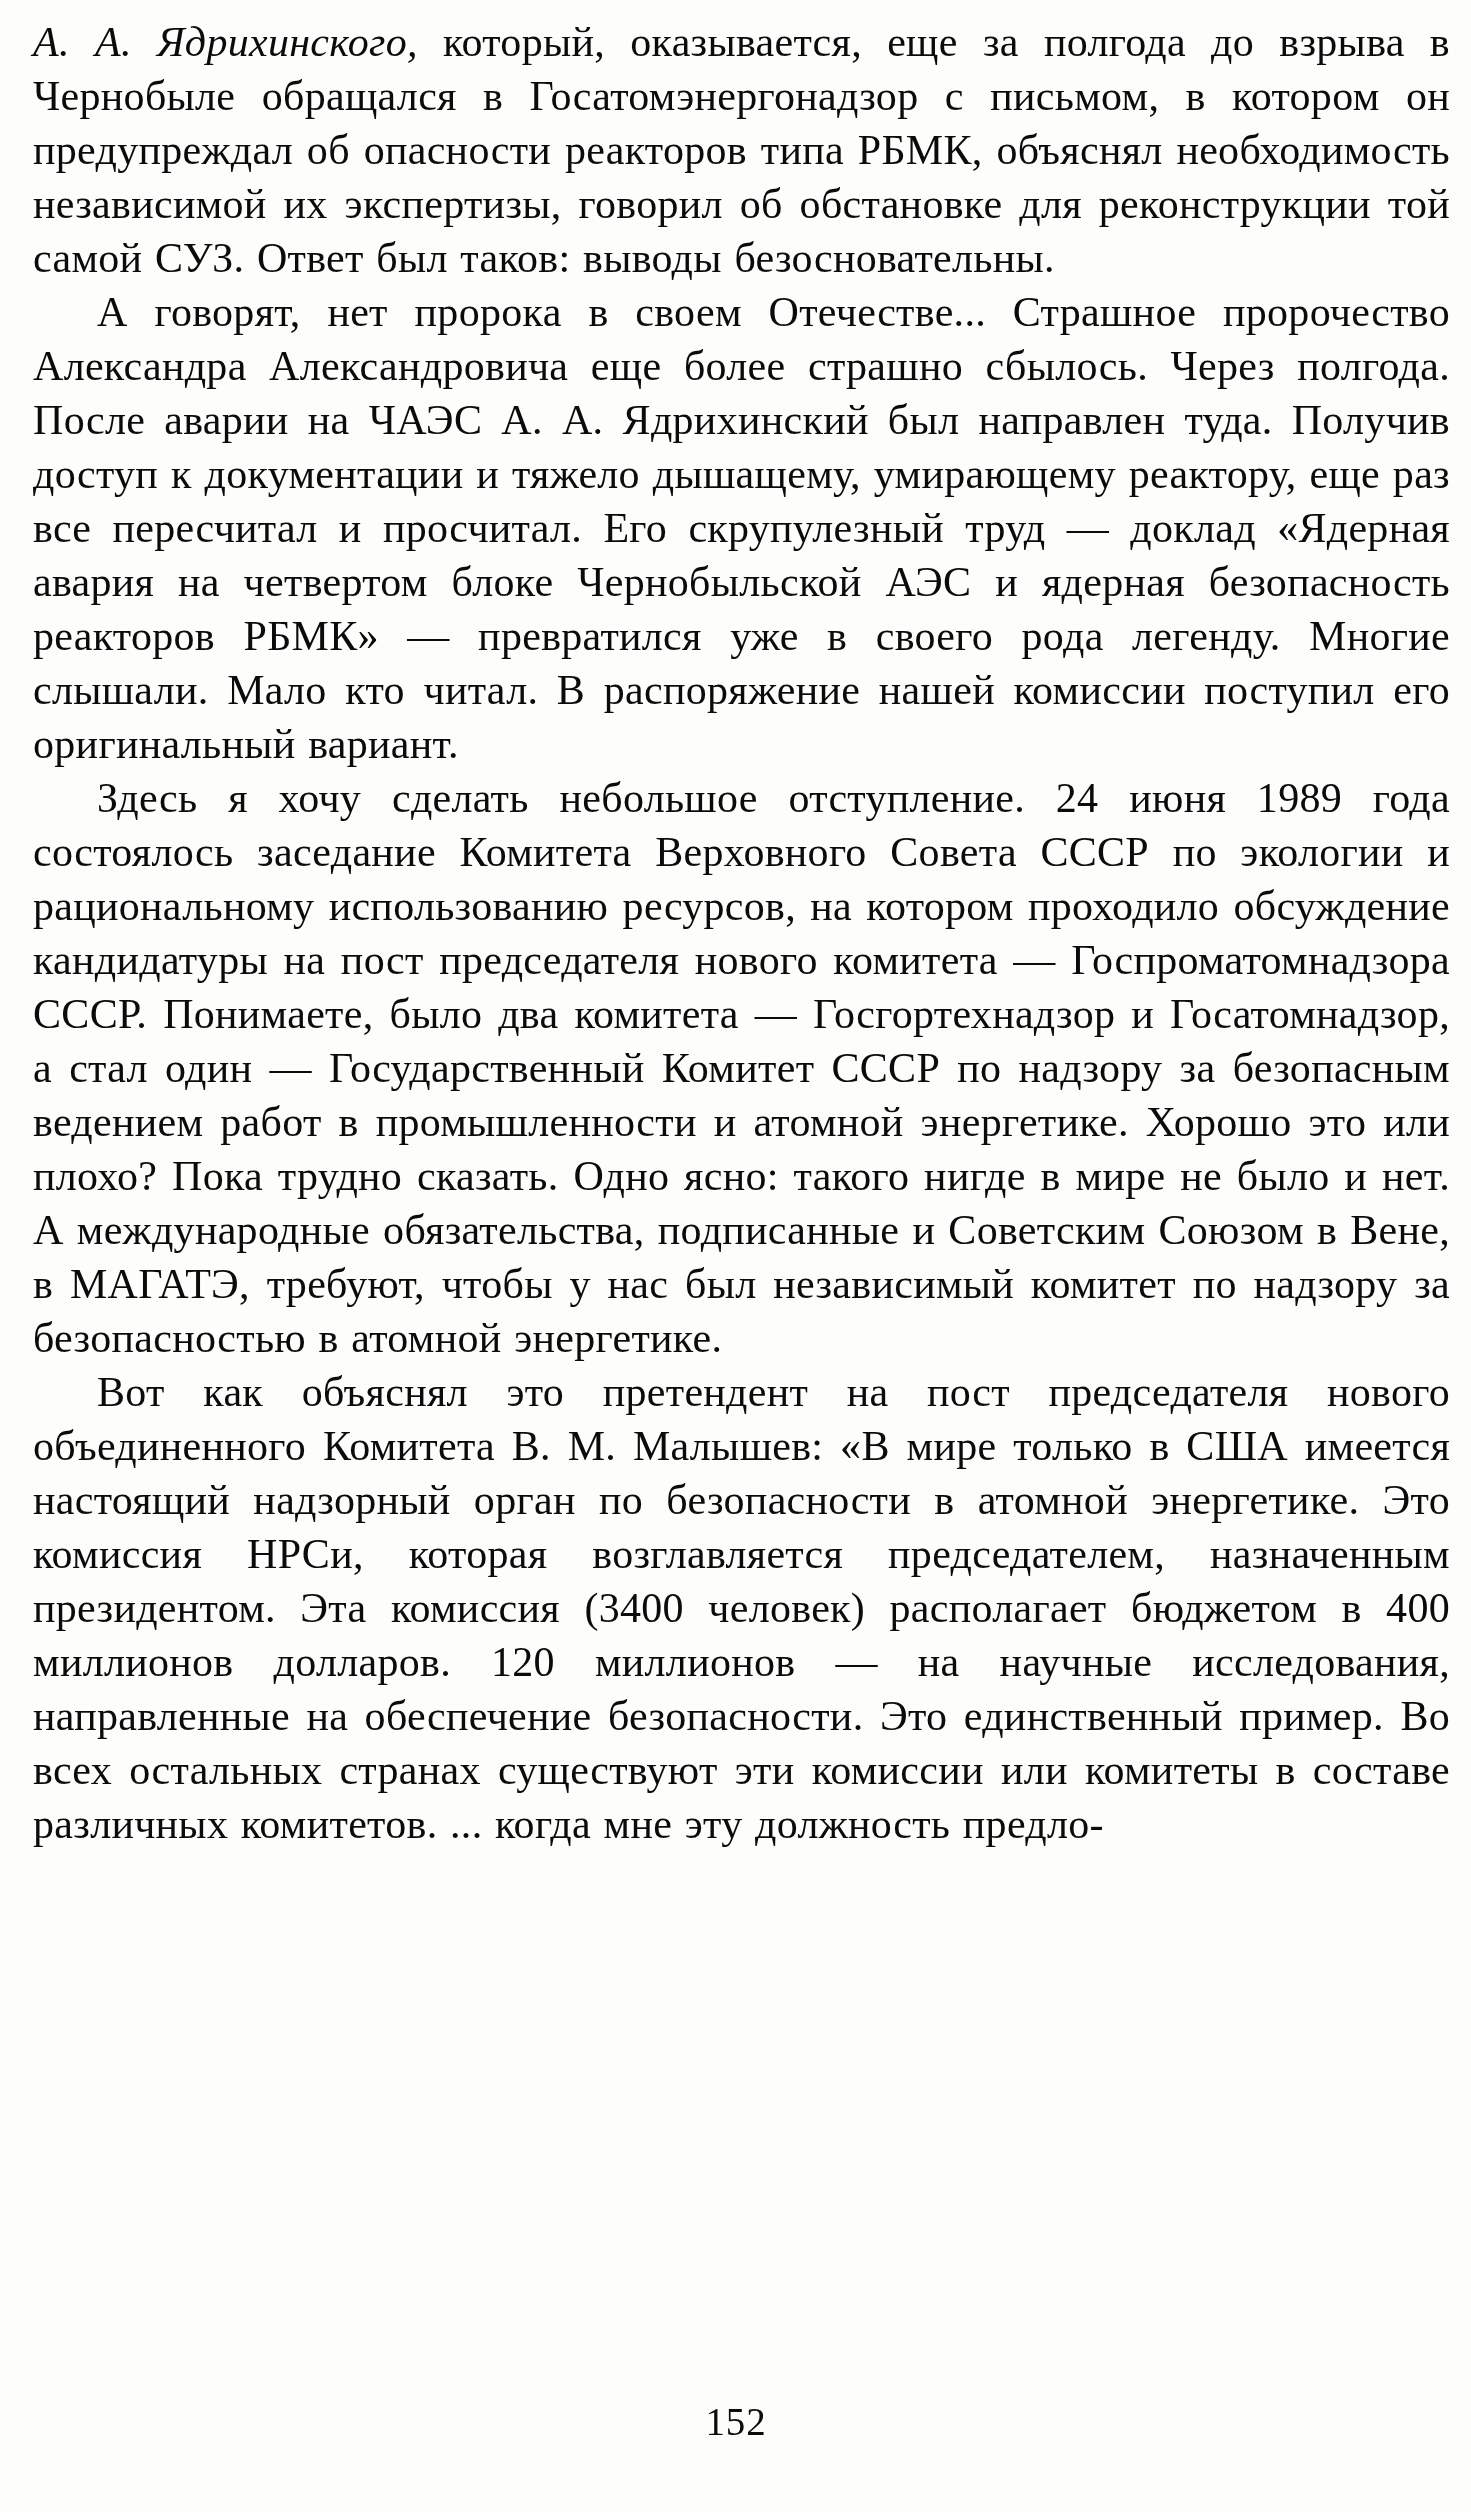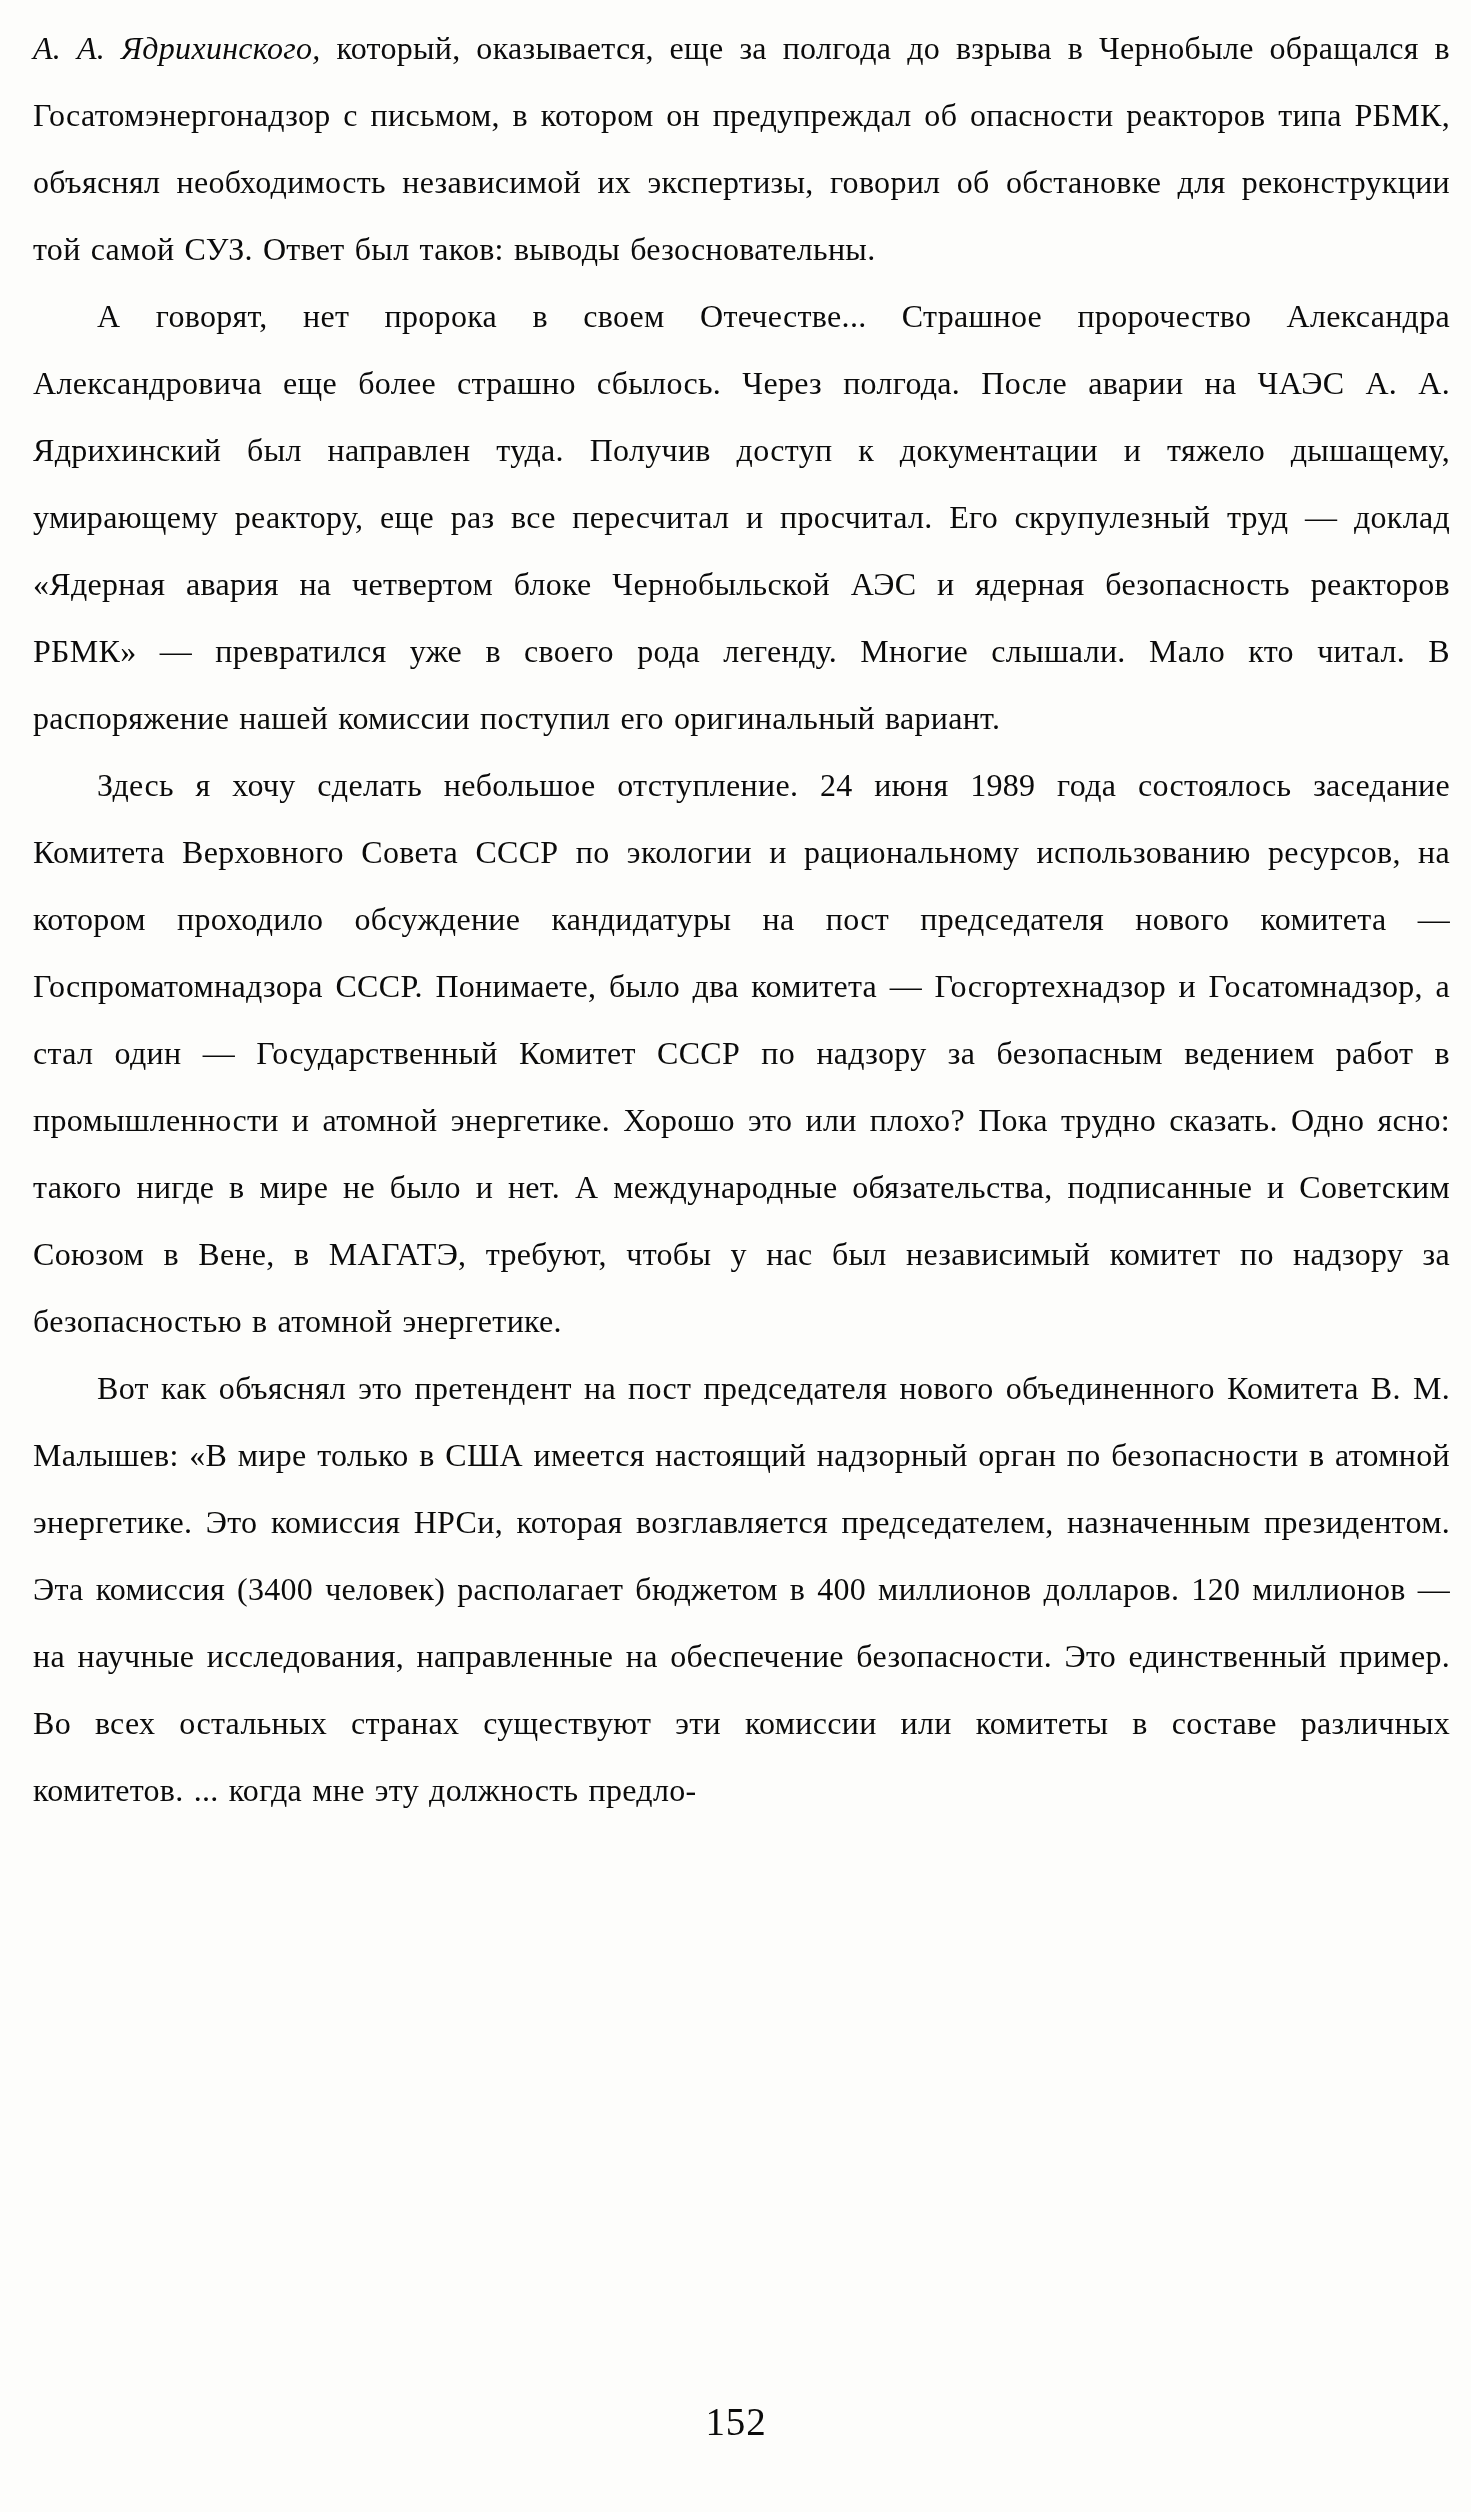--- a/index.html
+++ b/index.html
@@ -13,22 +13,22 @@
     height: 2512px;
     margin: 0 auto;
     background: #fdfdfb;
     color: #0b0b0b;
     font-family: "Liberation Serif", "DejaVu Serif", serif;
     box-sizing: border-box;
     padding: 14.7px 22px 0 33px;
     overflow: hidden;
   }
   .text-block {
-    font-size: 32px;
-    line-height: 67px;
+    font-size: 42px;
+    line-height: 54px;
     text-align: justify;
     letter-spacing: 0.3px;
     word-spacing: 1.8px;
   }
   .text-block p {
     margin: 0;
     text-indent: 64px;
   }
   .text-block p.no-indent {
     text-indent: 0;

